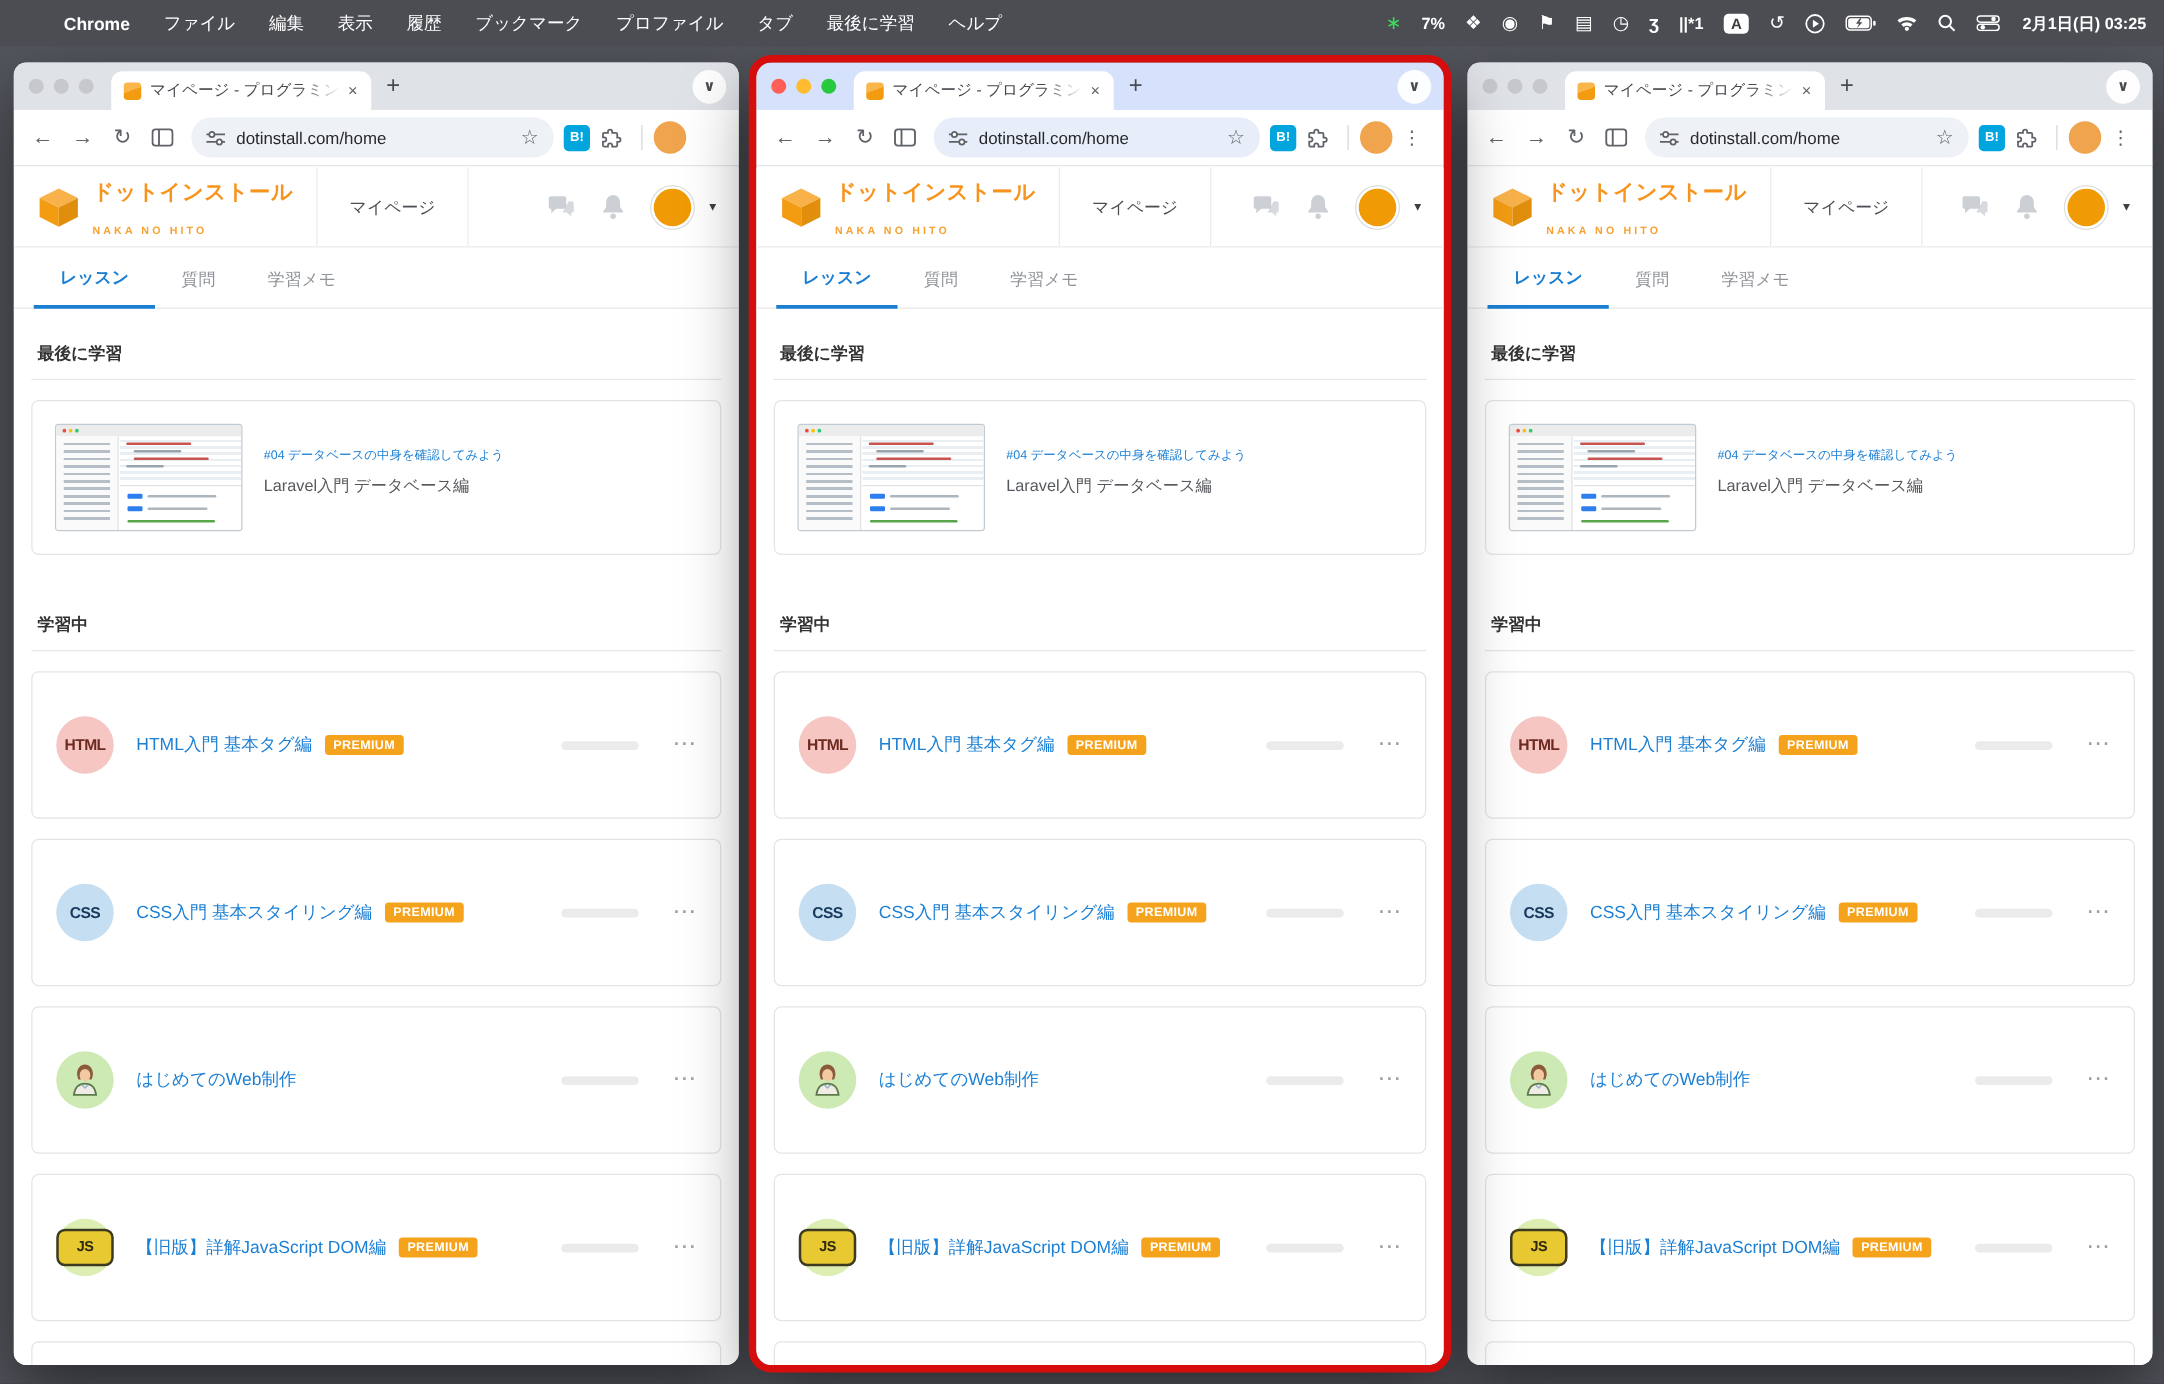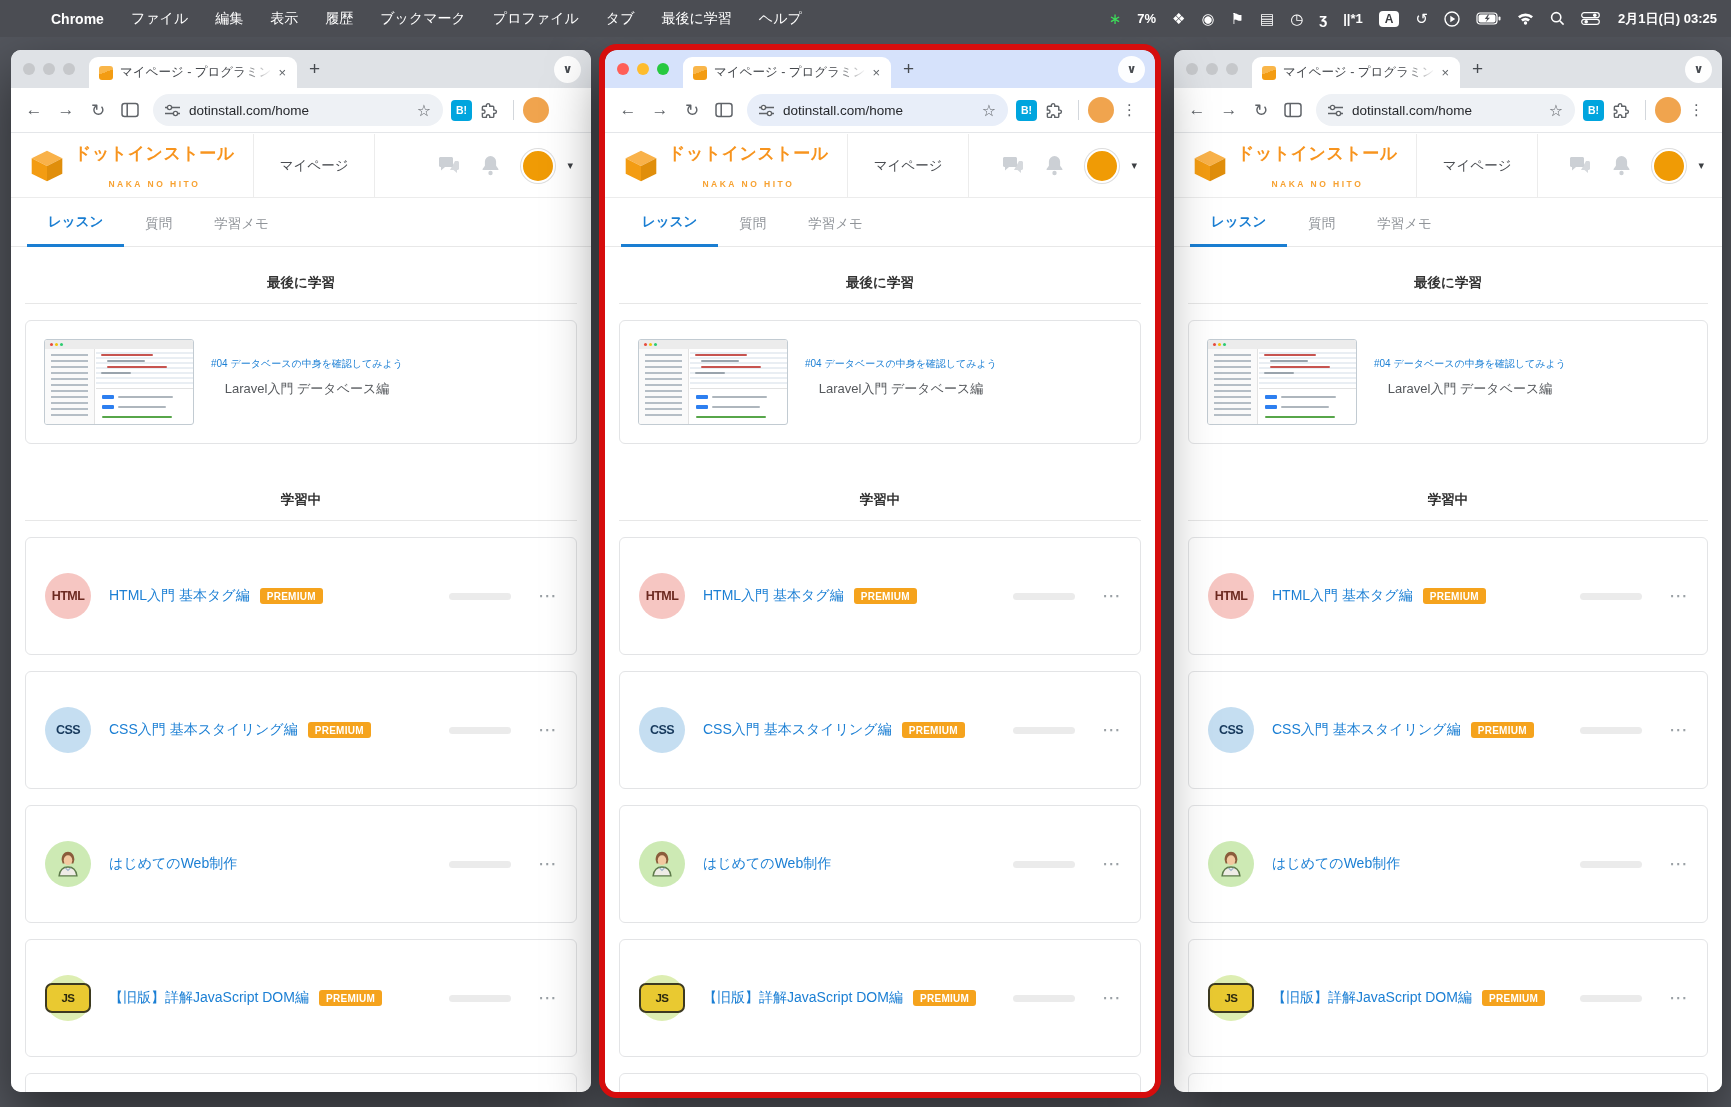--- a/index.html
+++ b/index.html
@@ -61,21 +61,21 @@
   .url { font-size:13.5px; color:#26282c; white-space:nowrap; overflow:hidden; }
   .ob-star { margin-left:auto; color:#5f6368; font-size:16px; }
   .hatena { width:21px; height:21px; border-radius:4px; background:#00a5de; color:#fff; font-weight:700;
     font-size:10.5px; display:flex; align-items:center; justify-content:center; flex-shrink:0; }
   .tb-sep { width:1px; height:20px; background:#d3d7dc; margin:0 7px; flex-shrink:0; }
   .tb-avatar { width:26px; height:26px; border-radius:50%; background:#f0a44e; flex-shrink:0; }
   .tb-dots { font-size:15px; color:#5f6368; padding:0 6px; letter-spacing:0; }
   .win-left .toolbar { padding-right:42px; }
 
   
-  .page { position:absolute; top:84px; left:0; right:0; bottom:0; background:#fff; overflow:hidden;text-align:center; }
+  .page { position:absolute; top:84px; left:0; right:0; bottom:0; background:#fff; overflow:hidden; }
   .site-header { height:64px; display:flex; align-items:stretch; border-bottom:1px solid #ececec; }
   .brand { display:flex; align-items:center; gap:9px; padding:0 18px; }
   .brand-name { color:#f7941e; font-weight:800; font-size:17px; letter-spacing:.5px; white-space:nowrap; }
   .brand-sub { color:#f7a232; font-weight:700; font-size:8.5px; letter-spacing:2.5px; margin-top:14px; }
   .nav-cell { border-left:1px solid #ececec; border-right:1px solid #ececec; display:flex; align-items:center;
     padding:0 26px; font-size:13.5px; color:#4a4d52; white-space:nowrap; }
   .header-right { margin-left:auto; display:flex; align-items:center; gap:21px; padding-right:18px; }
   .hdr-ic { color:#ccd0d5; display:flex; }
   .page-avatar { width:34px; height:34px; border-radius:50%; background:#f09b05;
     border:2px solid #fff; box-shadow:0 0 0 1px #ddd; }

